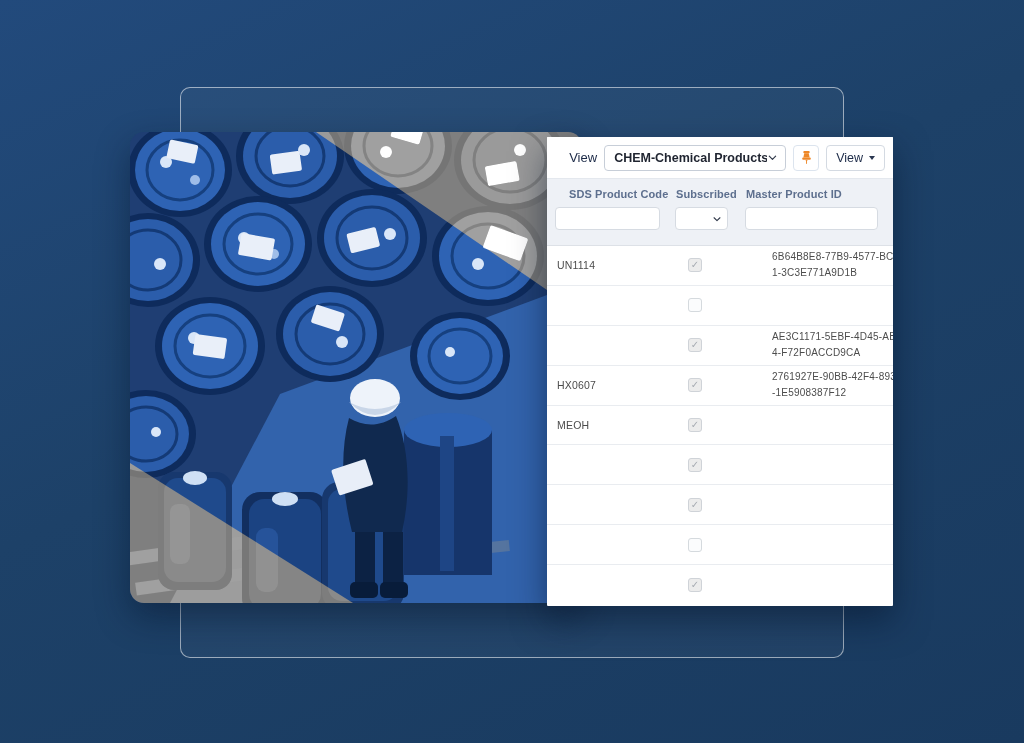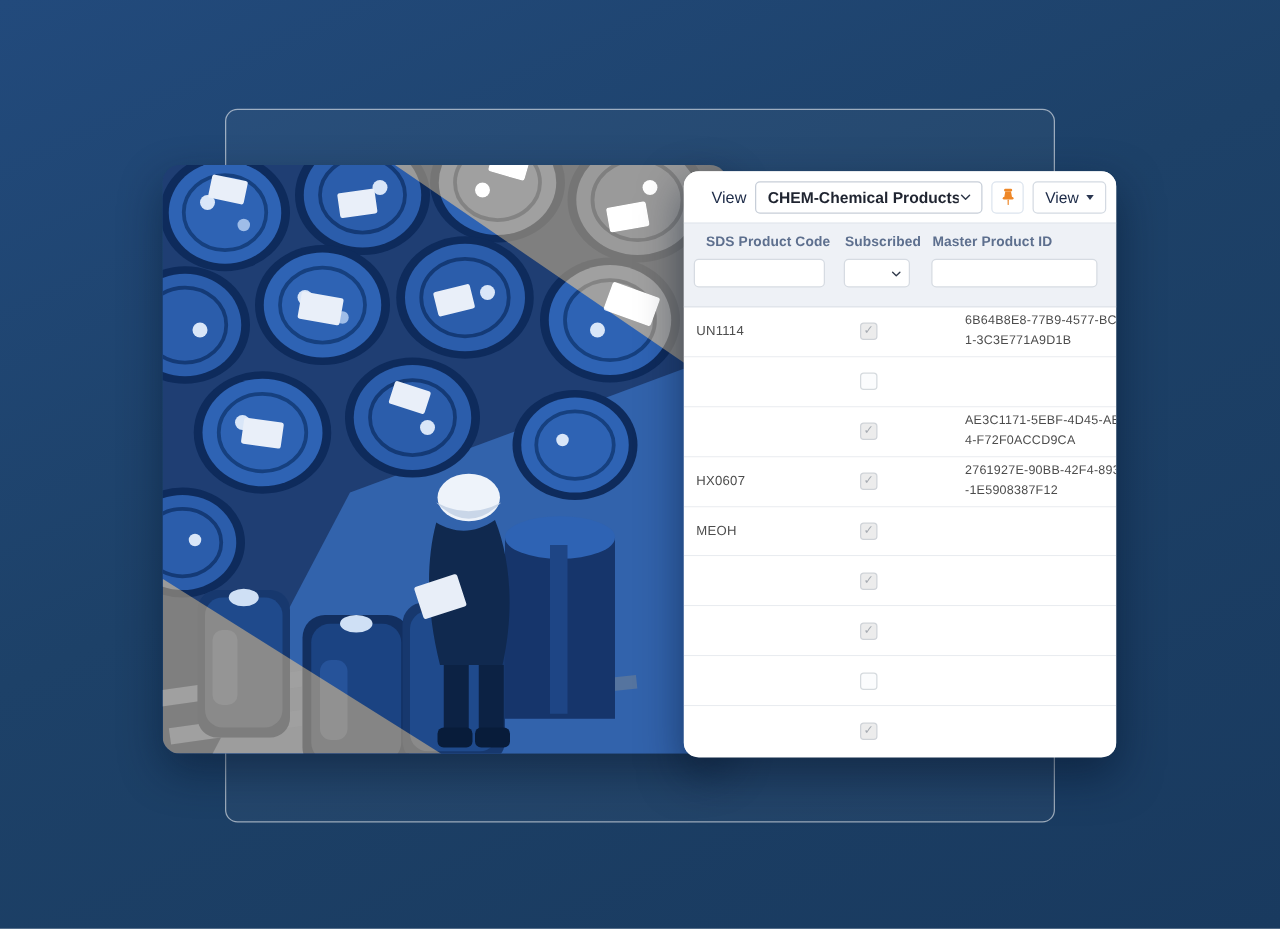--- a/index.html
+++ b/index.html
@@ -17,21 +17,21 @@
   
   .photo-card {
     position:absolute; left:130px; top:132px; width:452px; height:471px;
     border-radius:14px; overflow:hidden;
     box-shadow:0 14px 34px rgba(4,18,40,0.45);
   }
   .photo-card svg { display:block; }
   
   .table-card {
     position:absolute; left:547px; top:137px; width:346px; height:469px;
-    background:#ffffff; border-radius:12px; overflow:hidden;
+    background:#ffffff; border-radius:1px; overflow:hidden;
     box-shadow:0 14px 34px rgba(4,18,40,0.5);
     display:flex; flex-direction:column;
   }
   .card-toolbar {
     height:41px; flex:none; display:flex; align-items:center;
     justify-content:flex-end; padding:0 8px; gap:7px; background:#ffffff;
   }
   .toolbar-label { font-size:13px; color:#1c2a47; }
   .select-box {
     width:182px; height:26px; border:1px solid #c7ced8; border-radius:4px;
@@ -56,21 +56,21 @@
   .filter-zone {
     height:68px; flex:none; background:#eef1f6;
     border-top:1px solid #e4e8ee; border-bottom:1px solid #dde1e7;
     padding-top:9px;
   }
   .fgrid { display:grid; grid-template-columns:125px 68px 153px; }
   .col-label {
     font-size:11px; font-weight:700; color:#5d6f8e; letter-spacing:0.1px;
     white-space:nowrap;
   }
-  .col-label.c1 { padding-left:10px;text-align:center; }
+  .col-label.c1 { padding-left:22px; }
   .col-label.c2 { padding-left:4px; }
   .col-label.c3 { padding-left:6px; }
   .fgrid.inputs { margin-top:7px; }
   .filter-input {
     height:23px; border:1px solid #d6dbe2; border-radius:4px; background:#fff;
     font-family:inherit; font-size:11px; color:#333; padding:0 6px; outline:none;
   }
   .fi-1 { margin-left:8px; width:105px; }
   .fi-3 { margin-left:5px; width:133px; }
   .filter-select {

